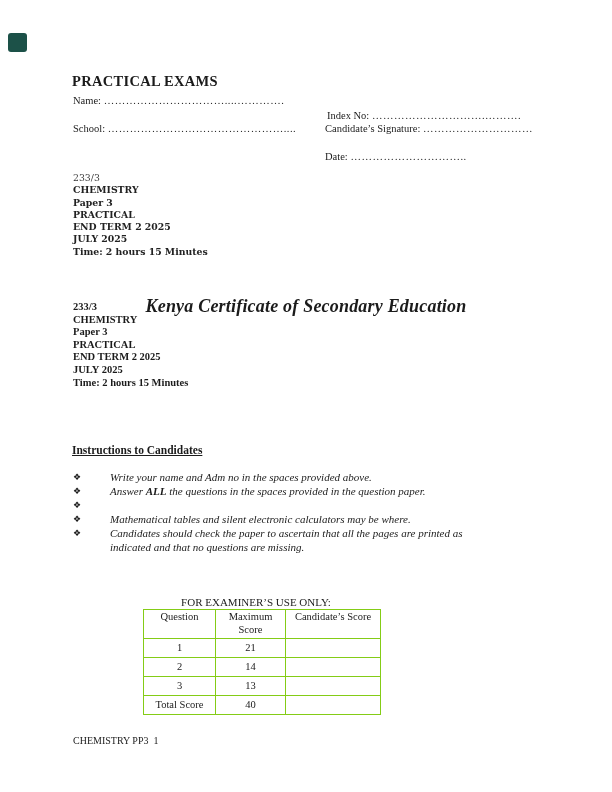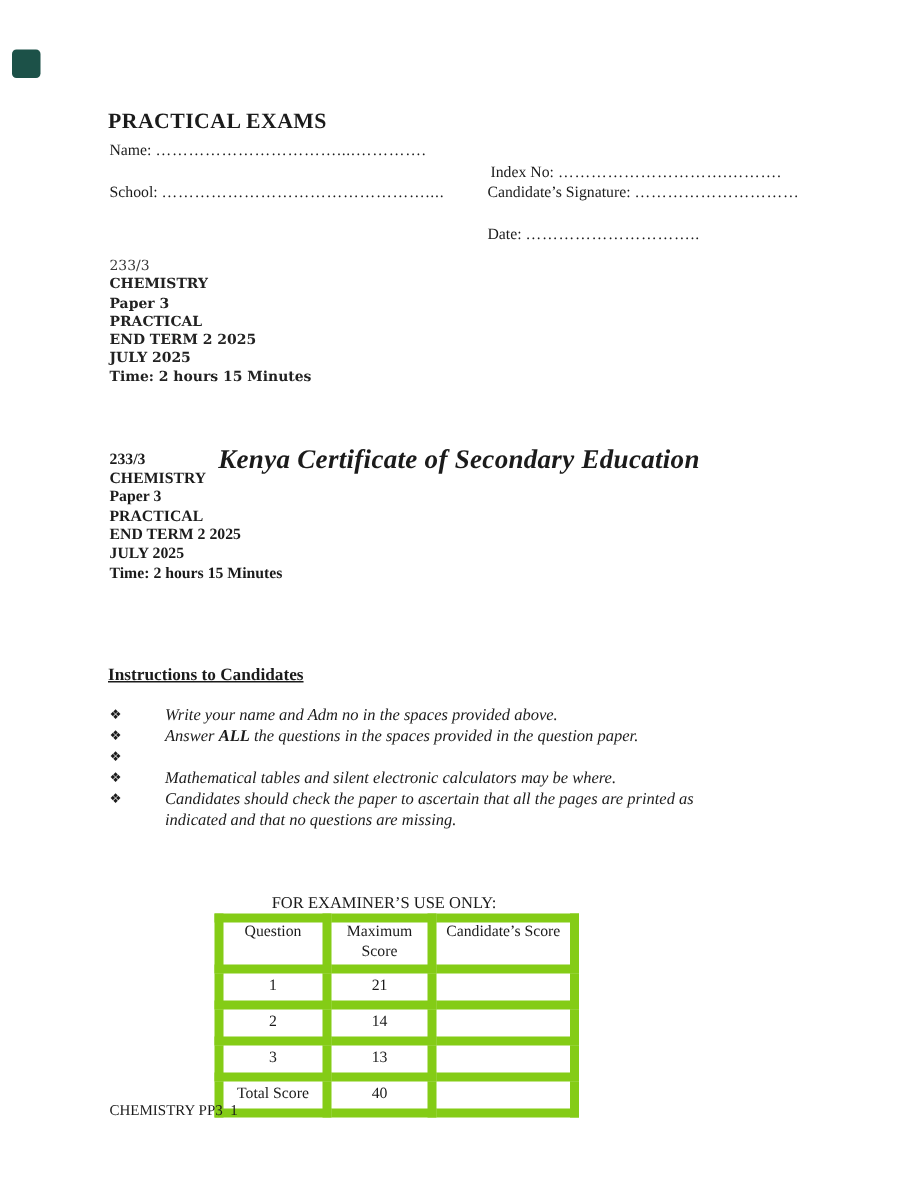--- a/index.html
+++ b/index.html
@@ -65,21 +65,21 @@
   .bullet-text { width:368px; max-width:368px; }
   .bullet-text .seg-strong { font-weight:700; }
 
   
   .examiner-block { position:absolute; left:143px; top:596px; width:226px; }
   .examiner-title { text-align:center; font-size:11px; margin:0 0 1px 0; }
   table.examiner {
     border-collapse:collapse; table-layout:fixed; width:237px; font-size:10.5px;
   }
   table.examiner th, table.examiner td {
-    border:6px solid #84cc16; padding:0; text-align:center; font-weight:400;
+    border:1px solid #84cc16; padding:0; text-align:center; font-weight:400;
   }
   table.examiner thead th { height:27px; vertical-align:top; line-height:12.8px; padding-top:1px; }
   table.examiner tbody td { height:18px; line-height:18px; }
   .col-q { width:72px; } .col-m { width:70px; } .col-c { width:95px; }
 
   
   .footer-label {
     position:absolute; left:73px; top:735px; font-size:10px; white-space:pre;
   }
 </style>

